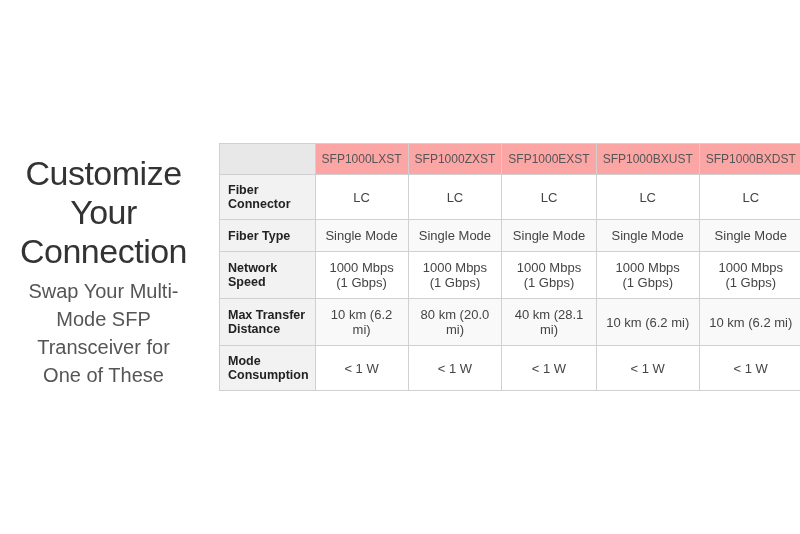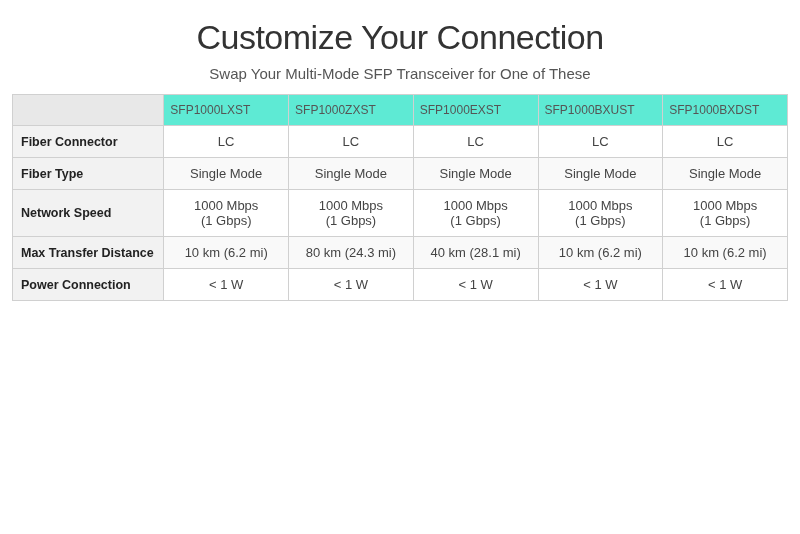--- a/index.html
+++ b/index.html
@@ -13,60 +13,60 @@
       height: 534px;
       background: #ffffff;
       font-family: 'Helvetica Neue', Helvetica, Arial, sans-serif;
       overflow: hidden;
     }
 
     .page-container {
       width: 800px;
       height: 534px;
       display: flex;
-      flex-direction: column;
+      flex-direction: row;
       align-items: center;
       background: #ffffff;
     }
 
     .header-section {
       text-align: center;
       padding: 18px 20px 10px 20px;
     }
 
     .main-title {
       font-size: 34px;
       font-weight: 300;
       color: #333333;
       letter-spacing: -0.5px;
       margin-bottom: 6px;
     }
 
     .subtitle {
-      font-size: 15px;
+      font-size: 20px;
       font-weight: 400;
       color: #555555;
       line-height: 1.4;
     }
 
     .table-section {
       width: 100%;
       padding: 0 12px;
       flex: 1;
     }
 
     table {
       width: 100%;
       border-collapse: collapse;
       font-size: 13px;
     }
 
     
     thead tr th {
-      background: #5eead4;
+      background: #fca5a5;
       color: #555555;
       font-weight: 500;
       font-size: 12px;
       padding: 8px 6px;
       text-align: left;
       border: 1px solid #d0d0d0;
     }
 
     thead tr th.row-header {
       background: #e8e8e8;
@@ -150,27 +150,27 @@
             <td class="row-label">Network Speed</td>
             <td>1000 Mbps<br>(1 Gbps)</td>
             <td>1000 Mbps<br>(1 Gbps)</td>
             <td>1000 Mbps<br>(1 Gbps)</td>
             <td>1000 Mbps<br>(1 Gbps)</td>
             <td>1000 Mbps<br>(1 Gbps)</td>
           </tr>
           <tr>
             <td class="row-label">Max Transfer Distance</td>
             <td>10 km (6.2 mi)</td>
-            <td>80 km (24.3 mi)</td>
+            <td>80 km (20.0 mi)</td>
             <td>40 km (28.1 mi)</td>
             <td>10 km (6.2 mi)</td>
             <td>10 km (6.2 mi)</td>
           </tr>
           <tr>
-            <td class="row-label">Power Connection</td>
+            <td class="row-label">Mode Consumption</td>
             <td>&lt; 1 W</td>
             <td>&lt; 1 W</td>
             <td>&lt; 1 W</td>
             <td>&lt; 1 W</td>
             <td>&lt; 1 W</td>
           </tr>
         </tbody>
     </table>
   </div>
 

